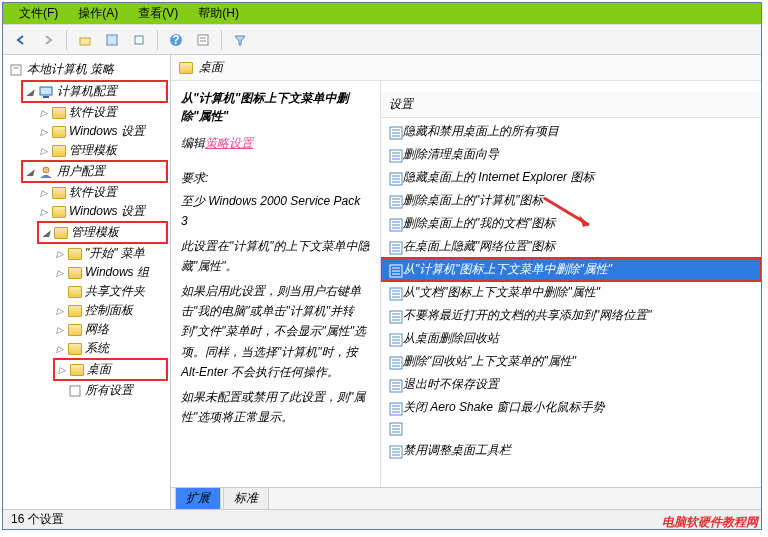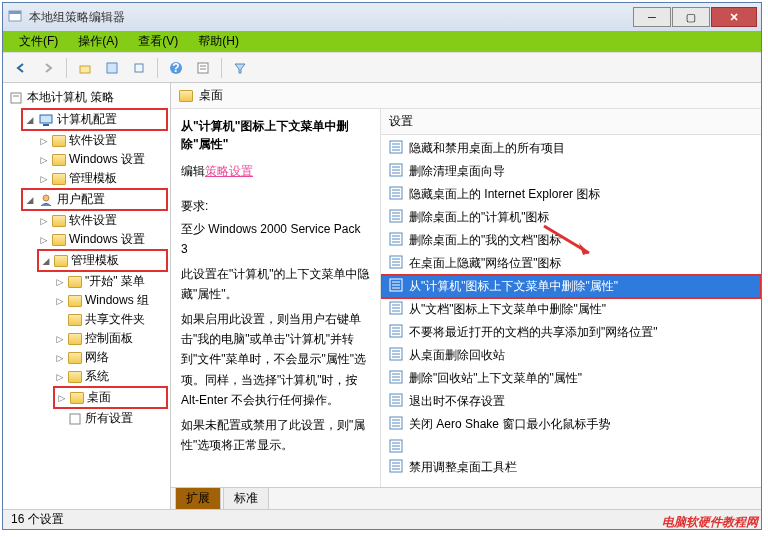--- a/index.html
+++ b/index.html
@@ -15,21 +15,21 @@
 .win-min, .win-max { background: #e8e8e8; }
 .win-close { width: 46px; background: #c75050; color: #fff; font-weight: bold; border-color: #a03030; }
 
 .menubar { height: 22px; background: #84cc16; display: flex; align-items: center; padding: 0 6px; border-bottom: 1px solid #ddd; }
 .menu-item { padding: 2px 10px; cursor: default; }
 
 .toolbar { height: 30px; background: #f5f5f5; display: flex; align-items: center; padding: 0 6px; gap: 3px; border-bottom: 1px solid #ccc; }
 .tool-btn { width: 24px; height: 24px; display: flex; align-items: center; justify-content: center; border: 1px solid transparent; cursor: default; }
 .tool-sep { width: 1px; height: 20px; background: #ccc; margin: 0 3px; }
 
-.body-area { flex: 1; display: flex; overflow: hidden; }
+.body-area { flex: 1; display: flex; overflow: hidden; font-style: italic; }
 
 .tree-pane { width: 168px; border-right: 1px solid #ccc; overflow: auto; padding: 4px 2px; }
 .tree-root-head { display: flex; align-items: center; padding: 2px 4px; gap: 4px; }
 .tree-node { }
 .tree-head { display: flex; align-items: center; padding: 1px 2px; gap: 3px; white-space: nowrap; cursor: default; }
 .tree-children { padding-left: 16px; }
 .expander { width: 10px; height: 10px; display: inline-flex; align-items: center; justify-content: center; font-size: 9px; color: #666; }
 .folder-ico { width: 14px; height: 12px; background: linear-gradient(#fce9a8, #f3c94f); border: 1px solid #caa234; border-radius: 1px; display: inline-block; }
 .root-ico { width: 14px; height: 14px; display: inline-flex; align-items: center; justify-content: center; }
 .comp-ico { width: 16px; height: 14px; display: inline-flex; align-items:center; justify-content:center; color:#2a67a8; }
@@ -39,57 +39,43 @@
 .right-header { height: 26px; display: flex; align-items: center; padding: 0 8px; gap: 6px; border-bottom: 1px solid #e0e0e0; background: #fafafa; }
 .right-columns { flex: 1; display: flex; overflow: hidden; position: relative; }
 
 .desc-col { width: 210px; border-right: 1px solid #e0e0e0; padding: 8px 10px; overflow: auto; }
 .desc-title { font-weight: bold; margin-bottom: 10px; line-height: 1.5; }
 .desc-link { color: #ec4899; text-decoration: underline; cursor: pointer; margin-bottom: 12px; display: inline-block; }
 .desc-label { font-weight: normal; margin-top: 6px; }
 .desc-text { margin-top: 4px; line-height: 1.7; }
 
 .list-col { flex: 1; overflow: auto; position: relative; }
-.list-head { padding: 4px 8px; border-bottom: 1px solid #e0e0e0; background: #fafafa; }
+.list-head { padding: 4px 8px; border-bottom: 1px solid #e0e0e0; background: #fafafa; margin-top: 11px; }
 .list-body { padding-top: 2px; }
-.list-row { display: flex; align-items: flex-start; padding: 3px 8px; gap: 6px; white-space: nowrap; cursor: default; }
+.list-row { display: flex; align-items: flex-end; padding: 3px 8px; gap: 0; white-space: nowrap; cursor: default; }
 .list-row.selected { background: #2f7bdd; color: #fff; }
 .list-row.selected .setting-ico rect { stroke: #fff; }
 .list-row.selected .setting-ico line { stroke: #fff; }
 .list-row.highlighted { outline: 2px solid #e03030; outline-offset: -1px; }
 .setting-ico { width: 14px; height: 14px; flex-shrink: 0; }
 
 .red-arrow { position: absolute; left: 158px; top: 112px; pointer-events: none; z-index: 5; }
 
 .tabstrip { height: 22px; display: flex; align-items: flex-end; padding: 0 4px; border-top: 1px solid #ccc; background: #f5f5f5; }
-.tab { padding: 2px 10px; border: 1px solid #ccc; border-bottom: none; background: #a16207; margin-right: 2px; cursor: default; }
+.tab { padding: 2px 10px; border: 1px solid #ccc; border-bottom: none; background: #3b82f6; margin-right: 2px; cursor: default; }
 .tab.inactive { background: #eee; }
 
 .statusbar { height: 20px; background: #f0f0f0; border-top: 1px solid #ccc; display: flex; align-items: center; padding: 8px 8px; }
 
 .watermark { position: absolute; right: 10px; bottom: 6px; color: #e03030; font-size: 12px; font-weight: bold; font-style: italic; z-index: 10; }
 </style>
 </head>
 <body>
 
 <div class="window">
-  <div class="titlebar">
-    <span class="titlebar-icon">
-      <svg width="16" height="16">
-          <rect x="2" y="2" width="12" height="10" fill="#fff" stroke="#7a9ac5"></rect>
-          <rect x="2" y="2" width="12" height="3" fill="#7a9ac5"></rect>
-        </svg>
-    </span>
-    <span class="titlebar-text">本地组策略编辑器</span>
-    <div class="win-btns">
-      <div class="win-btn win-min">─</div>
-      <div class="win-btn win-max">▢</div>
-      <div class="win-btn win-close">✕</div>
-    </div>
-  </div>
 
   <div class="menubar">
     <div class="menu-item">文件(F)</div>
     <div class="menu-item">操作(A)</div>
     <div class="menu-item">查看(V)</div>
     <div class="menu-item">帮助(H)</div>
   </div>
 
   <div class="toolbar">
     <div class="tool-btn">

